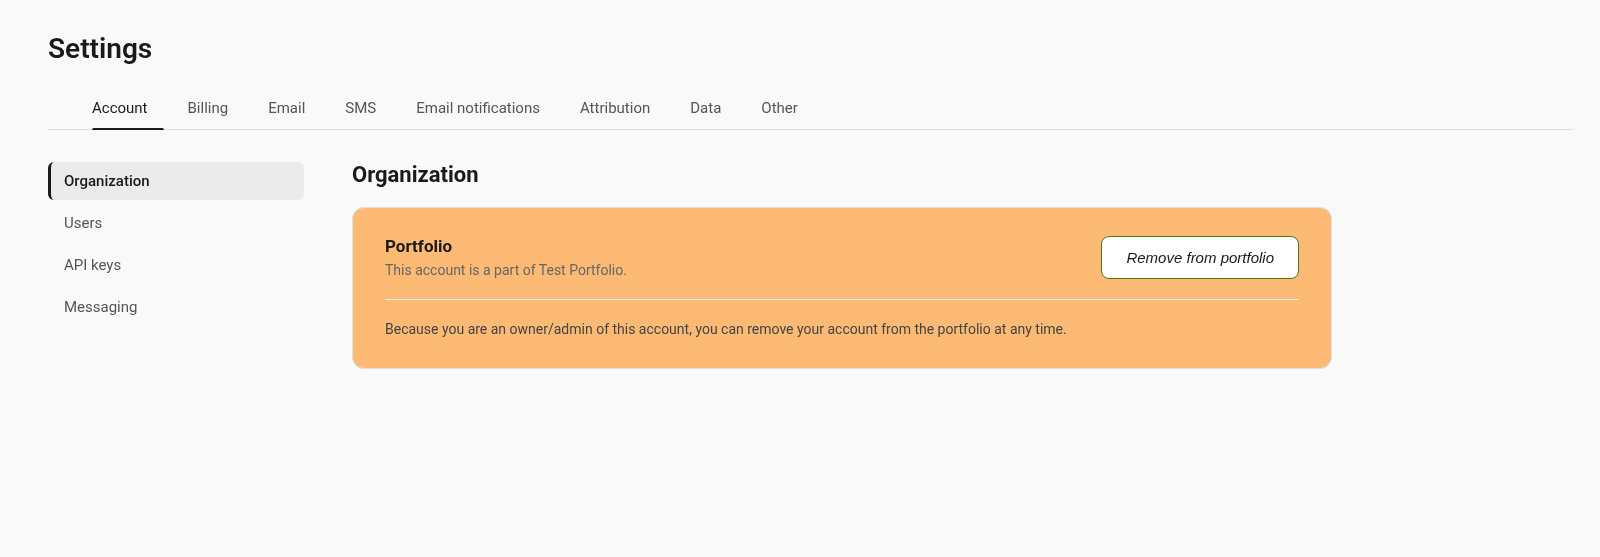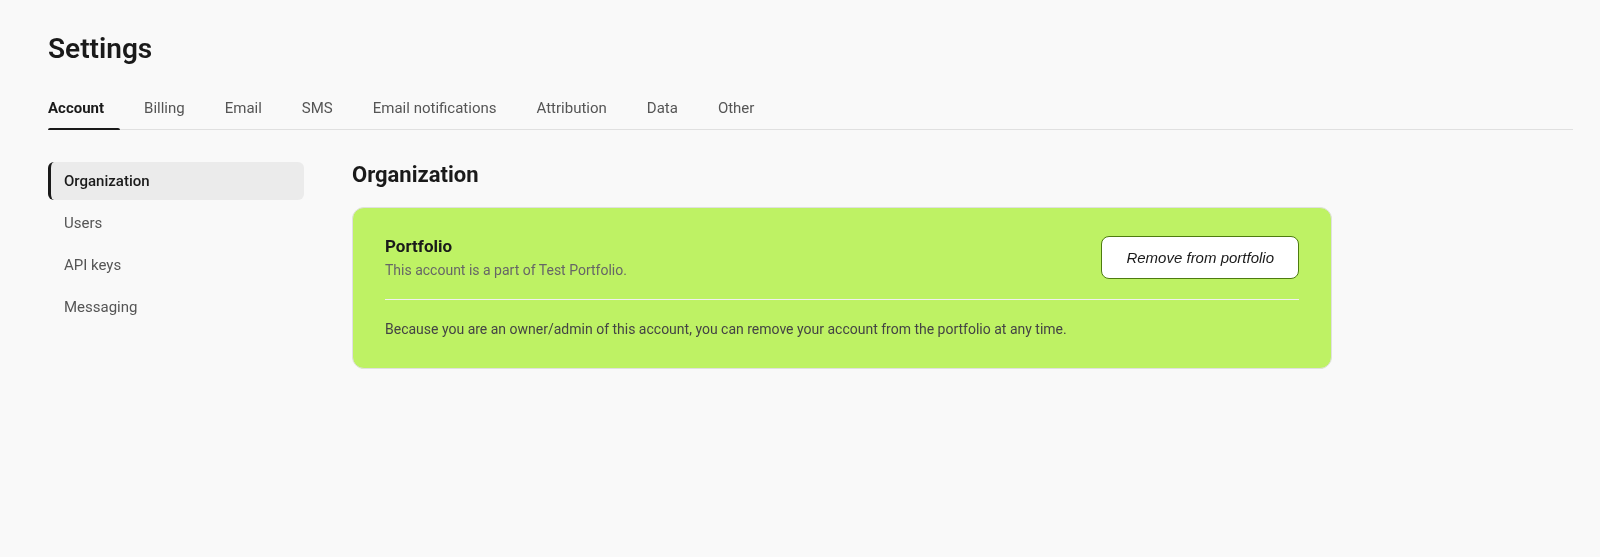--- a/index.html
+++ b/index.html
@@ -43,21 +43,22 @@
       margin-right: 20px;
       white-space: nowrap;
     }
 
     .tab-item:first-child {
       padding-left: 0;
     }
 
     .tab-item.active {
       color: #1a1a1a;
-      font-weight: 700;
+      font-weight: 400;
+      margin-left: 44px;
     }
 
     .tab-item.active::after {
       content: '';
       position: absolute;
       bottom: -1px;
       left: 0;
       right: 0;
       height: 2px;
       background-color: #1a1a1a;
@@ -103,21 +104,21 @@
     }
 
     .section-title {
       font-size: 22px;
       font-weight: 700;
       color: #1a1a1a;
       margin-bottom: 20px;
     }
 
     .card {
-      background: #bef264;
+      background: #fdba74;
       border: 1px solid #e0e0e0;
       border-radius: 12px;
       padding: 28px 32px;
       max-width: 980px;
     }
 
     .card-top-row {
       display: flex;
       align-items: flex-start;
       justify-content: space-between;

